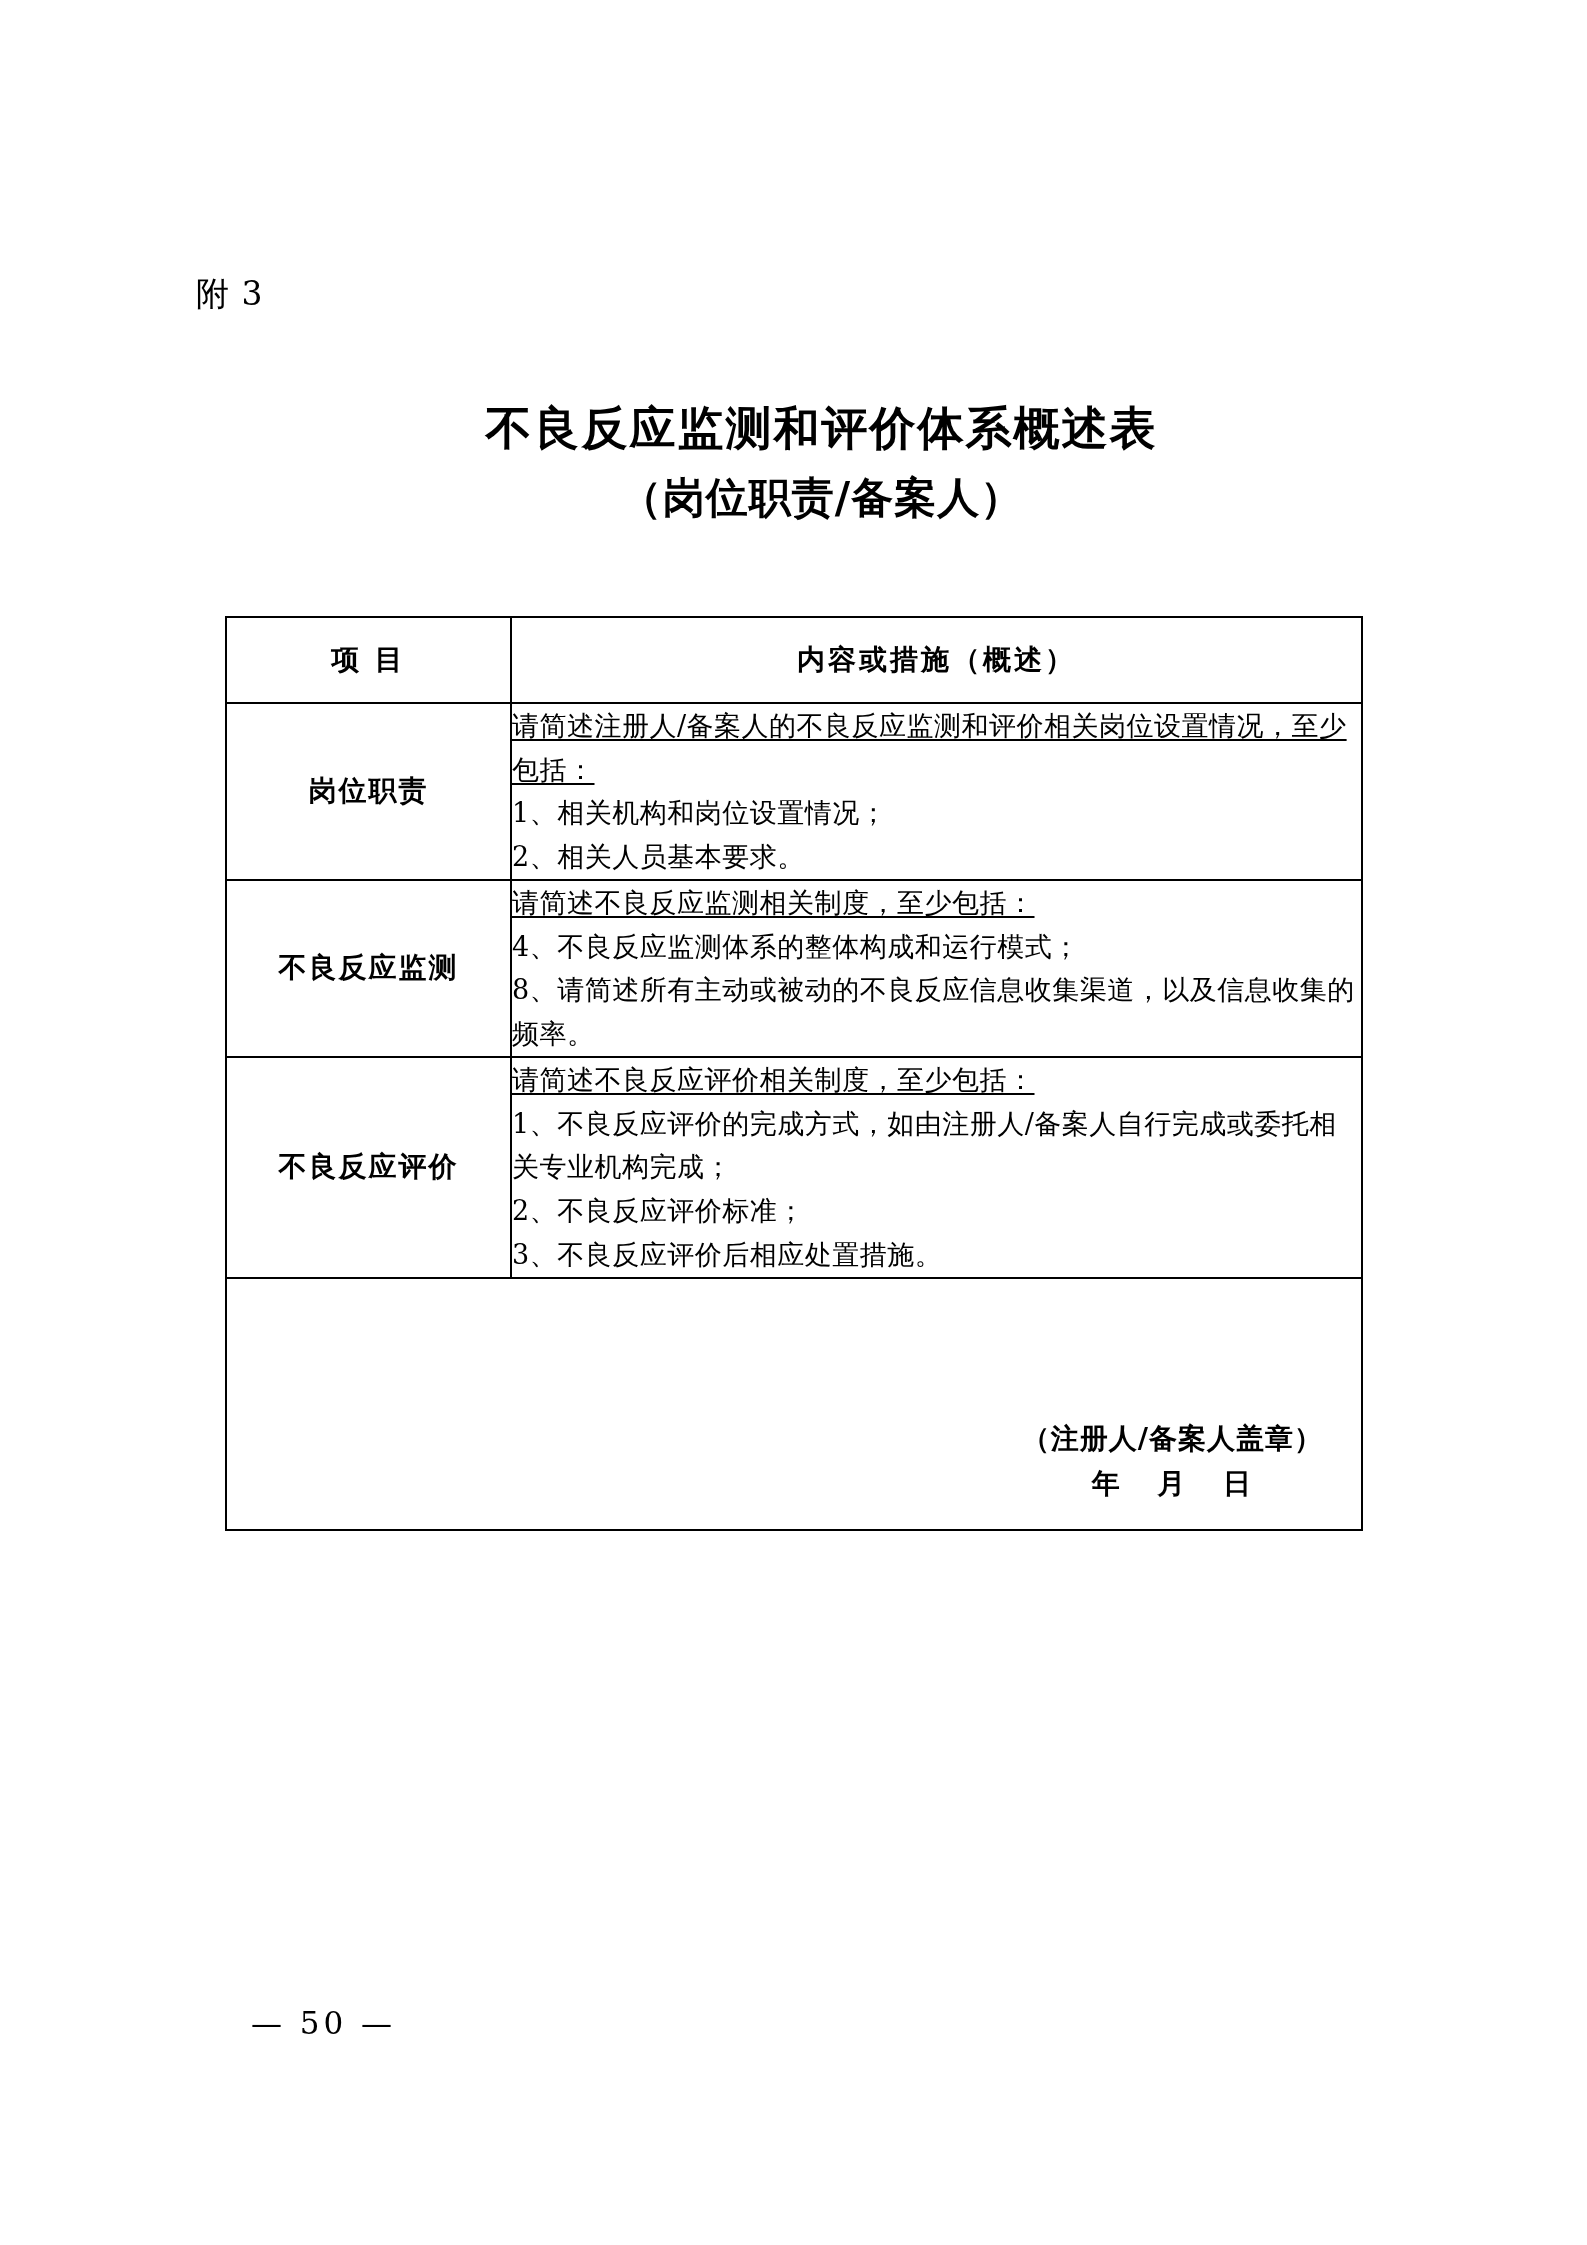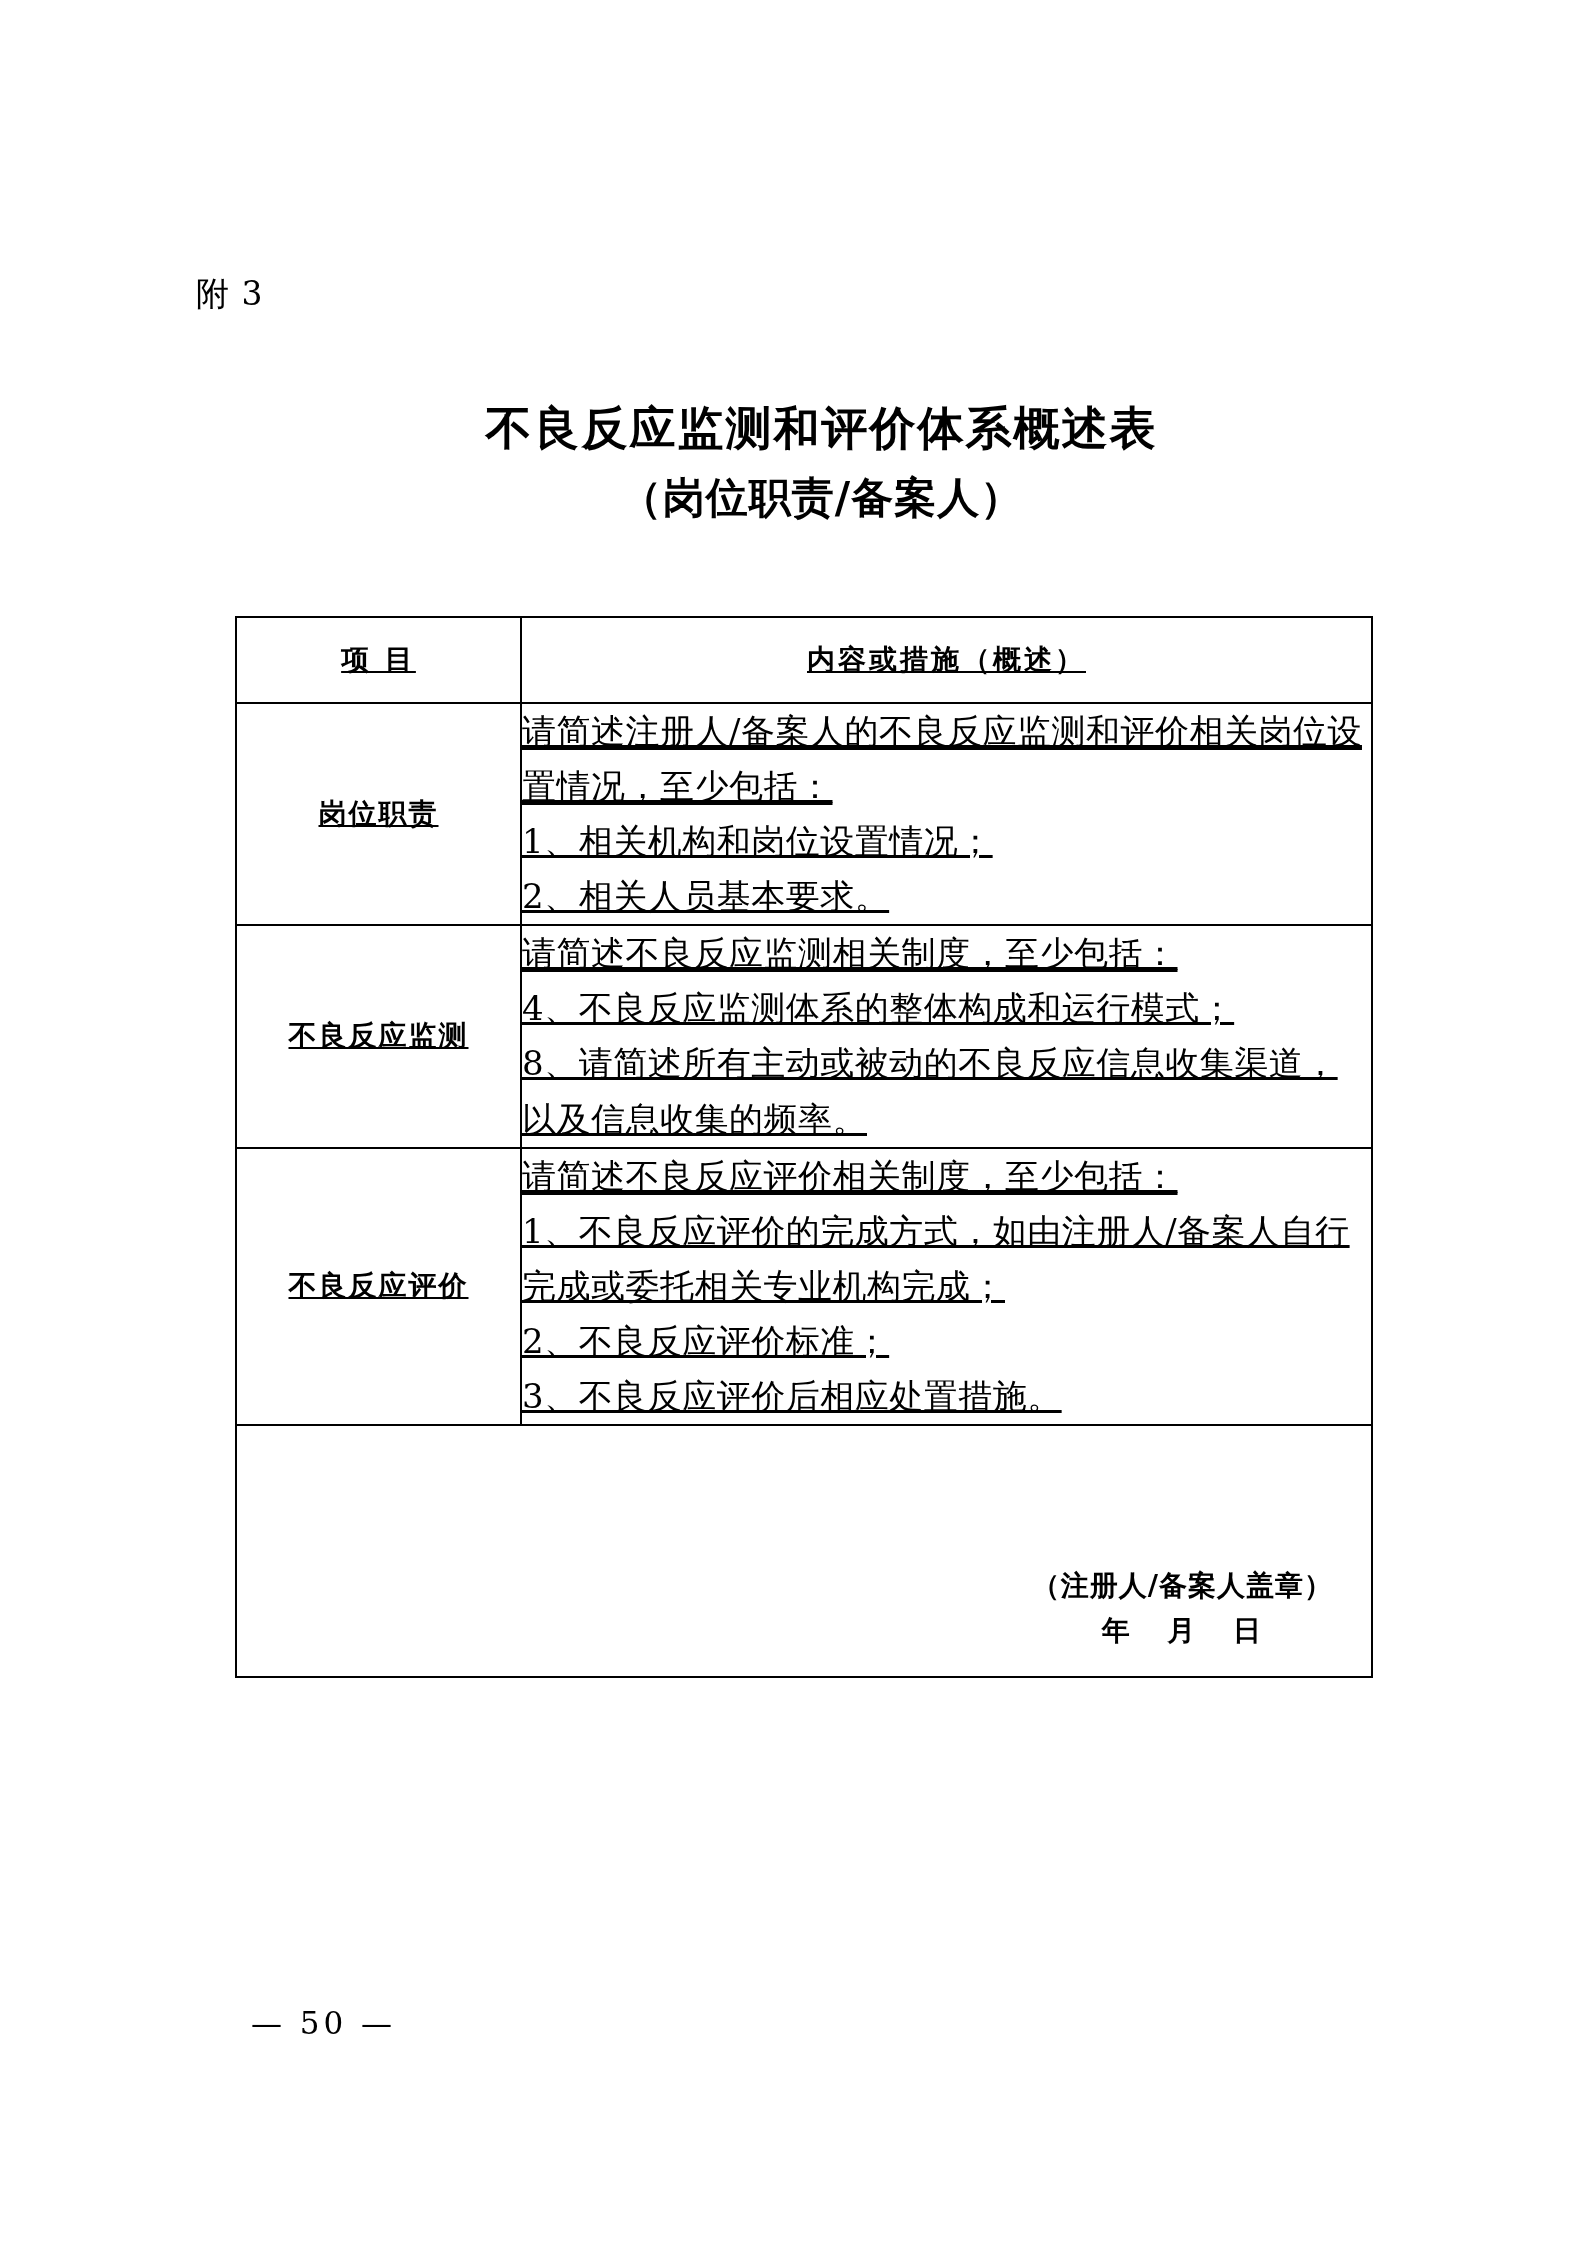--- a/index.html
+++ b/index.html
@@ -46,26 +46,25 @@
   .title-sub {
     font-size: 42px;
     font-weight: bold;
     letter-spacing: 1px;
     line-height: 1.5;
     margin-top: 4px;
     font-family: "DejaVu Serif", "Liberation Serif", serif;
   }
   table.form {
     position: absolute;
-    left: 235px;
+    left: 225px;
     top: 616px;
     width: 1136px;
     border-collapse: collapse;
     table-layout: fixed;
-    text-decoration: underline;
   }
   table.form td {
     border: 2px solid #000000;
     vertical-align: top;
     padding: 0;
   }
   .hdr-cell {
     text-align: center;
     vertical-align: middle !important;
     font-size: 28px;
@@ -74,21 +73,21 @@
     height: 84px;
   }
   .item-cell {
     text-align: center;
     vertical-align: middle !important;
     font-size: 28px;
     font-weight: bold;
     letter-spacing: 2px;
   }
   .content-cell {
-    font-size: 34px;
+    font-size: 27px;
     line-height: 1.62;
     padding: 18px 14px 18px 18px;
     letter-spacing: 0.5px;
   }
   .content-cell .lead {
     text-decoration: underline;
     text-underline-offset: 4px;
   }
   .content-cell div {
     white-space: pre-wrap;

